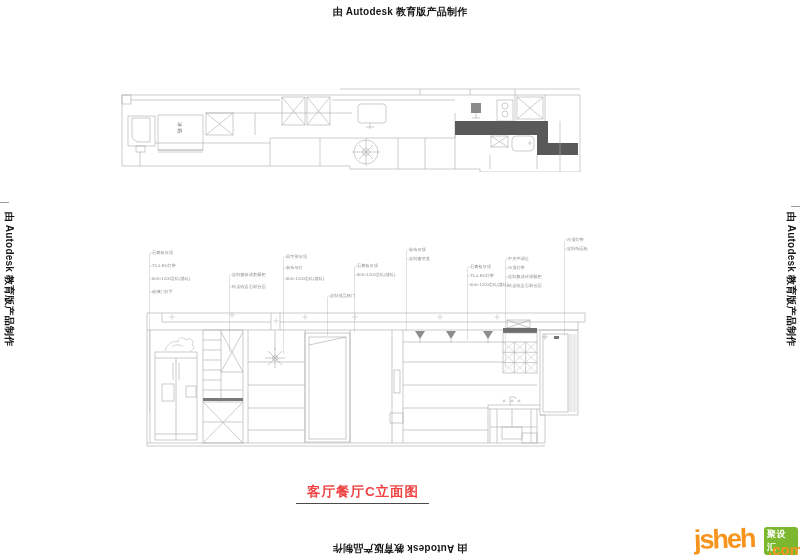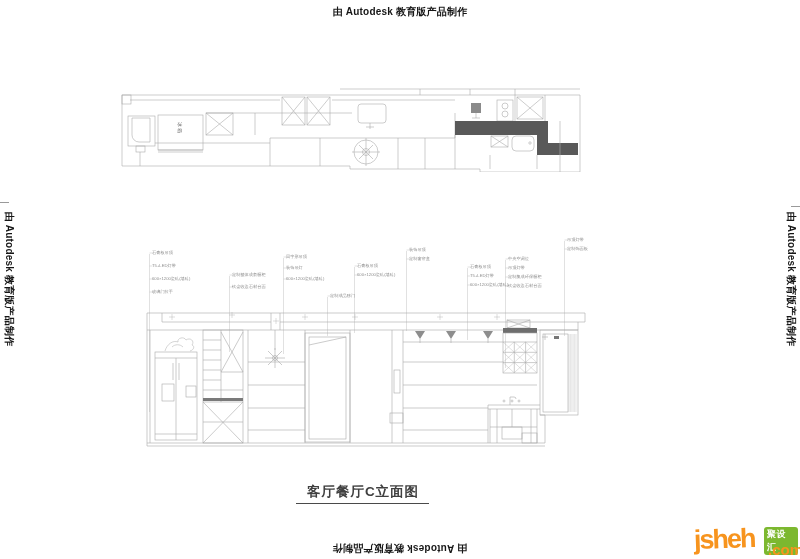--- a/index.html
+++ b/index.html
@@ -20,21 +20,21 @@
   .anno{
     position:absolute;font-size:10px;color:#8f8f8f;white-space:nowrap;
     transform:scale(0.42);transform-origin:0 0;line-height:10px;
   }
   .fridge-label{
     position:absolute;left:183px;top:122px;font-size:10px;color:#666;white-space:nowrap;
     transform:rotate(90deg) scale(0.5);transform-origin:0 0;letter-spacing:2px;
   }
   .title{
     position:absolute;left:292px;top:483px;width:142px;text-align:center;
-    font-size:13.5px;font-weight:bold;color:#404040;letter-spacing:1px;
+    font-size:13.5px;font-weight:bold;color:#ef4444;letter-spacing:1px;
   }
   .title-line{position:absolute;left:296px;top:503px;width:133px;height:1px;background:#4a4a4a;}
   .logo{position:absolute;left:692px;top:525px;width:106px;height:33px;}
   .logo .brand{
     position:absolute;left:2px;top:-1px;font-size:27px;font-weight:800;letter-spacing:-2px;
     color:#f7941e;transform:rotate(-2deg);
   }
   .logo .badge{
     position:absolute;left:72px;top:2px;background:#7cb82f;color:#ffffff;
     font-size:9px;font-weight:bold;padding:1px 3px;border-radius:3px;letter-spacing:0.5px;

